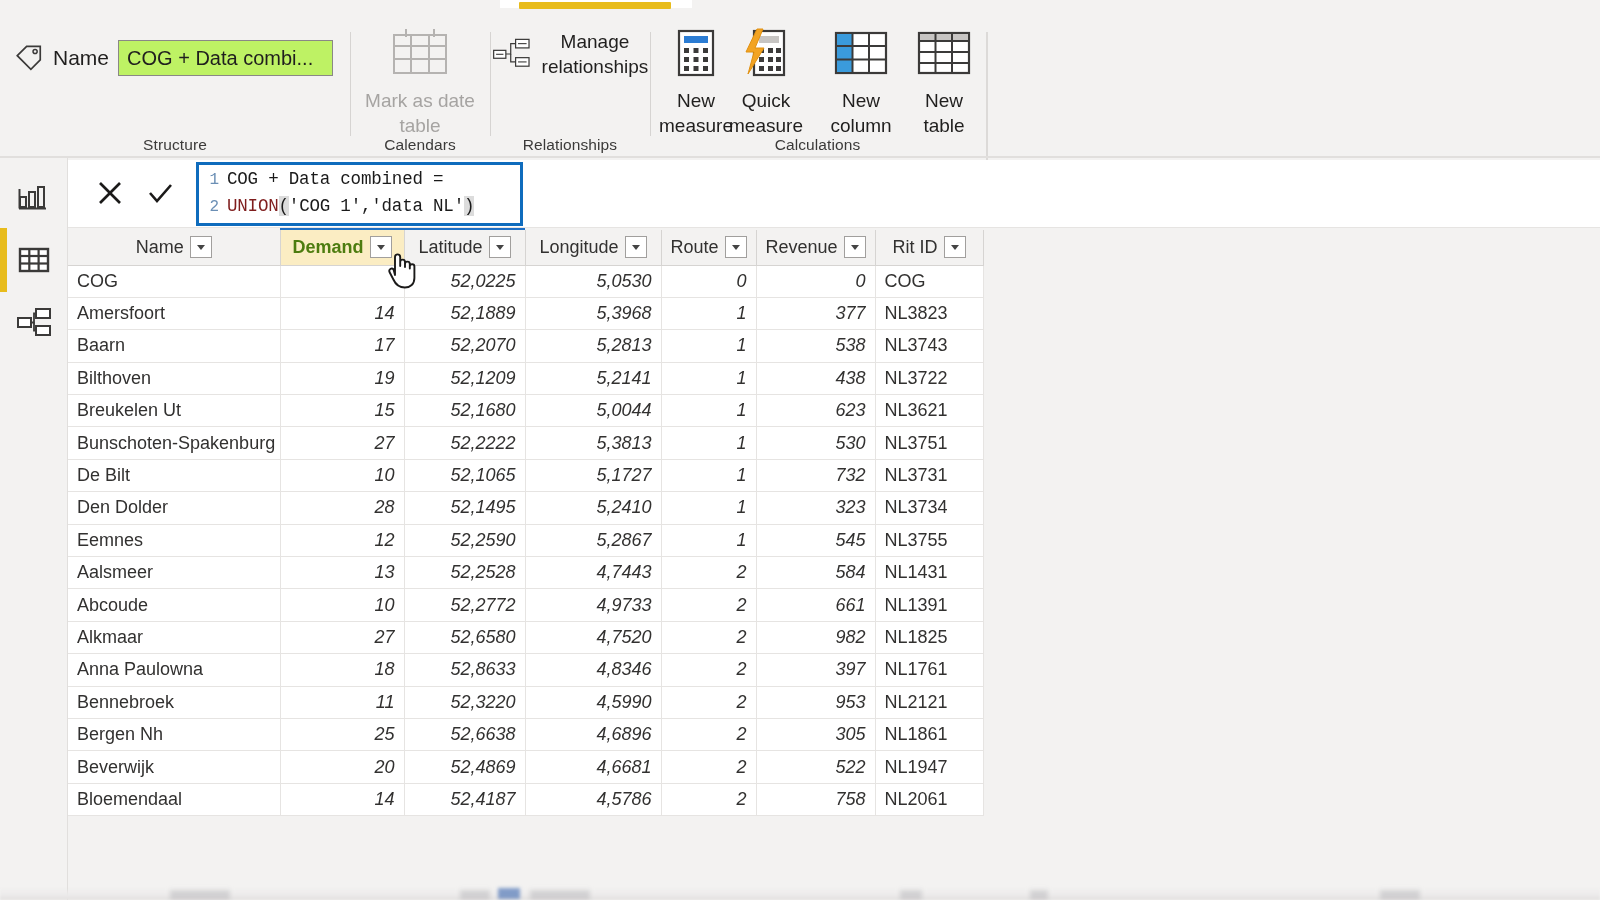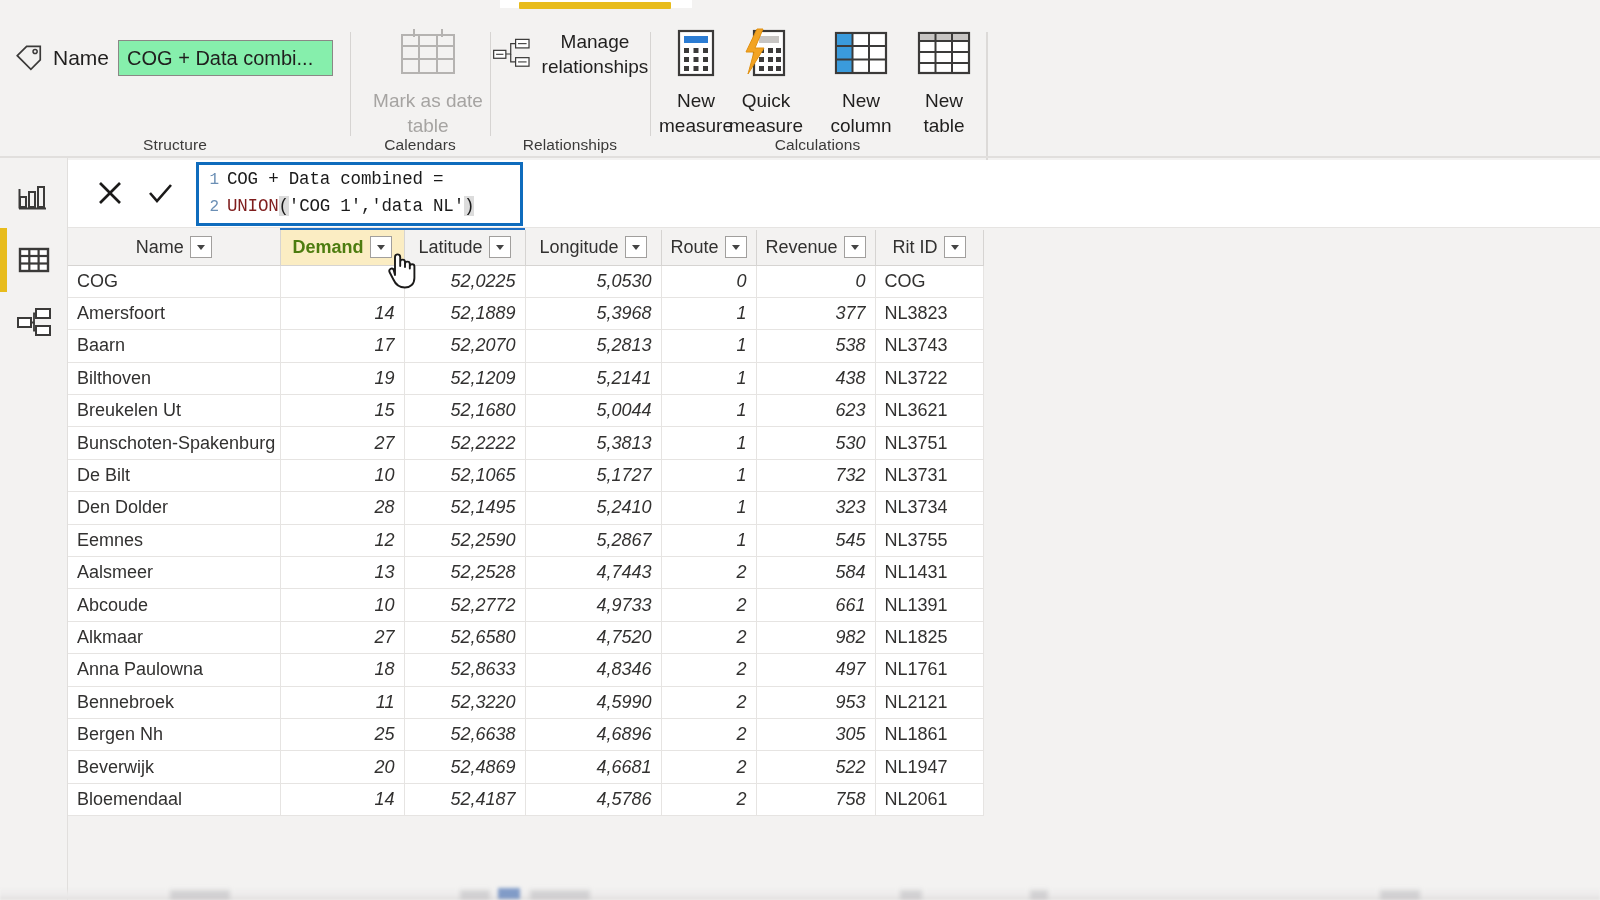--- a/index.html
+++ b/index.html
@@ -45,30 +45,30 @@
   
   #grp-structure { left: 0; width: 350px; }
   #name-row {
     position: absolute; left: 14px; top: 26px;
     display: flex; align-items: center; gap: 9px;
   }
   #tag-icon { width: 30px; height: 30px; display:block; }
   #name-label { font-size: 21px; color: #201f1e; }
   #name-input {
     width: 215px; height: 36px;
-    border: 1px solid #8a8886; background: #86efac;
+    border: 1px solid #8a8886; background: #bef264;
     font-size: 20px; color: #201f1e; padding: 0 8px;
     font-family: "Liberation Sans", sans-serif;
     outline: none;
   }
 
   
   #grp-calendars { left: 350px; width: 140px; }
   #btn-markdate {
-    position: absolute; left: 8px; top: 12px; width: 140px;
+    position: absolute; left: 0; top: 12px; width: 140px;
     display: flex; flex-direction: column; align-items: center; gap: 6px;
     cursor: default;
   }
   #btn-markdate .big-lbl {
     font-size: 19px; color: #a6a4a2; line-height: 25px; text-align: center;
   }
 
   
   #grp-relationships { left: 490px; width: 160px; }
   #btn-managerel {
@@ -624,21 +624,21 @@
           <td class="c-num">2</td>
           <td class="c-num">982</td>
           <td class="c-rit">NL1825</td>
         </tr>
         <tr>
           <td class="c-name">Anna Paulowna</td>
           <td class="c-num">18</td>
           <td class="c-num">52,8633</td>
           <td class="c-num">4,8346</td>
           <td class="c-num">2</td>
-          <td class="c-num">497</td>
+          <td class="c-num">397</td>
           <td class="c-rit">NL1761</td>
         </tr>
         <tr>
           <td class="c-name">Bennebroek</td>
           <td class="c-num">11</td>
           <td class="c-num">52,3220</td>
           <td class="c-num">4,5990</td>
           <td class="c-num">2</td>
           <td class="c-num">953</td>
           <td class="c-rit">NL2121</td>

